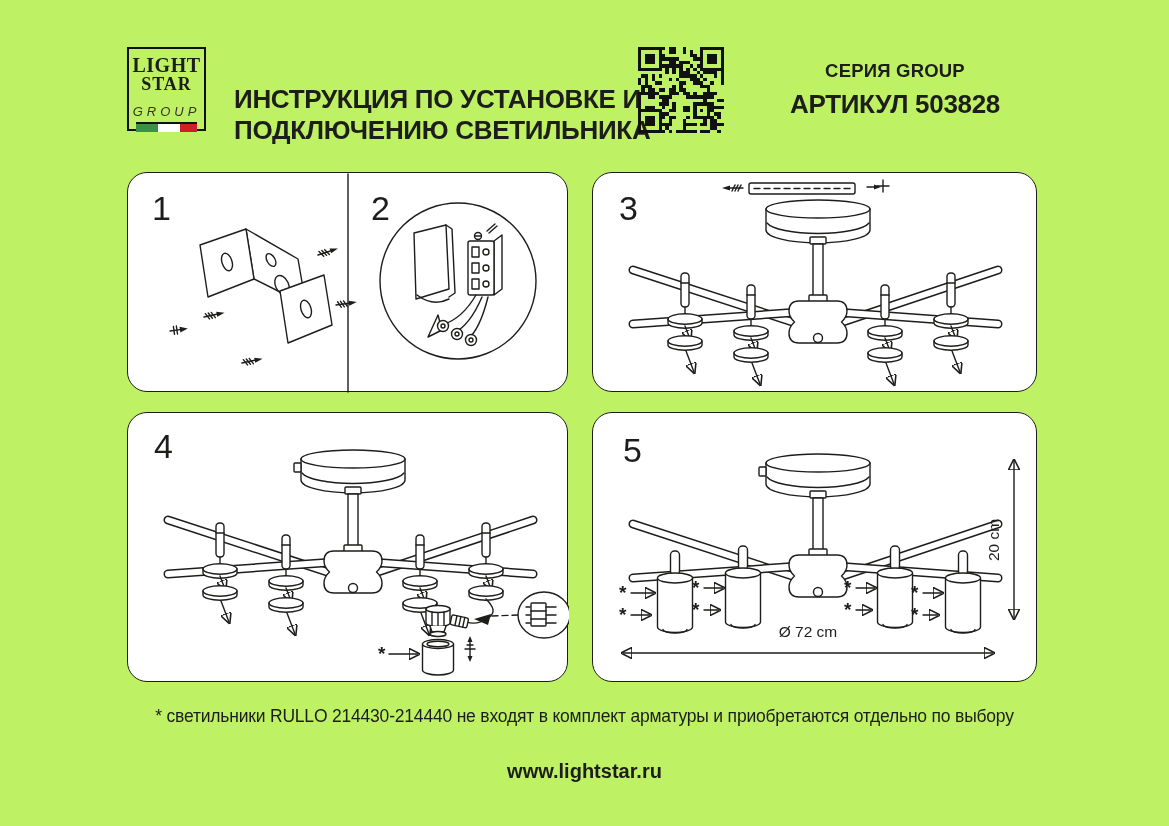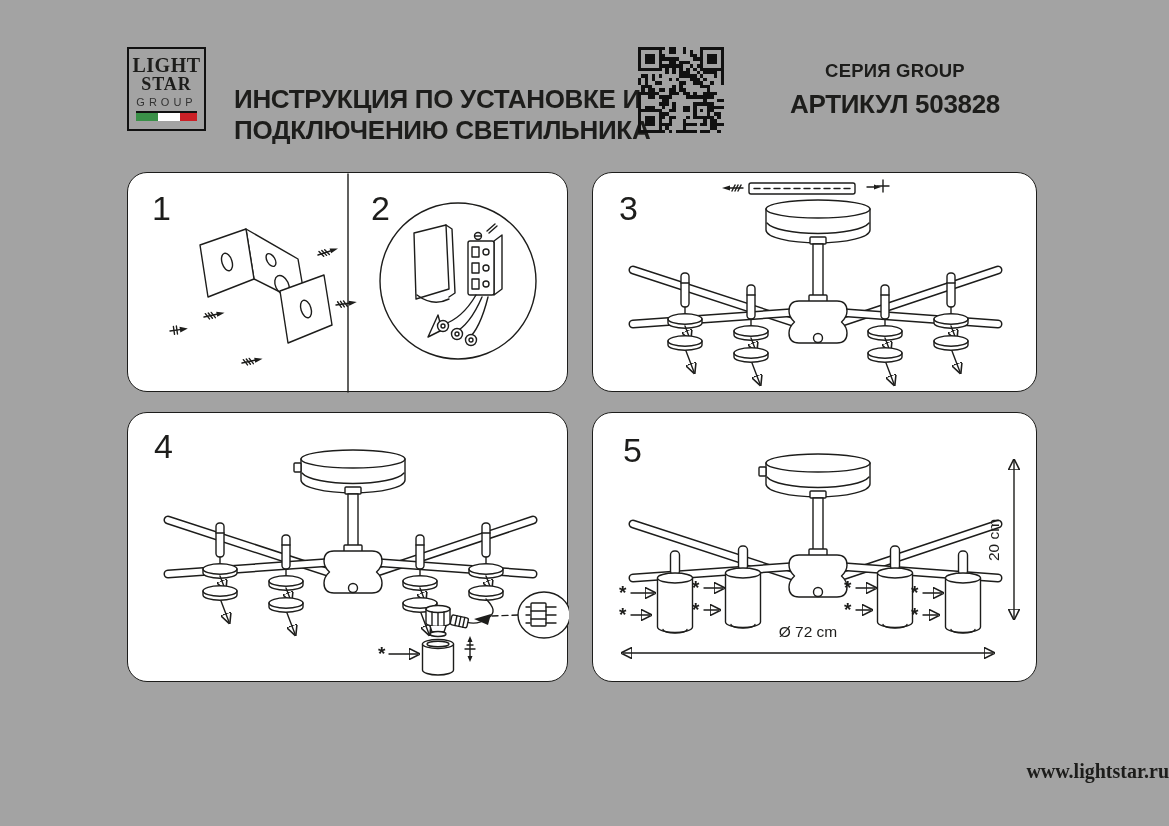--- a/index.html
+++ b/index.html
@@ -1,24 +1,24 @@
 <!DOCTYPE html>
 <html><head>
 <meta charset="utf-8">
 <style>
   html,body{margin:0;padding:0;background:#fff;}
-  .page{position:relative;width:1169px;height:826px;background:#a3a3a3;overflow:hidden;
+  .page{position:relative;width:1169px;height:826px;background:#bef264;overflow:hidden;
         font-family:"Liberation Sans",sans-serif;color:#1d1d1b;}
 
   
   .logo{position:absolute;left:127px;top:47px;width:79px;height:84px;border:2px solid #111;
         box-sizing:border-box;text-align:center;padding-top:7px;}
   .logo .w1{font-family:"Liberation Serif",serif;font-weight:700;font-size:20px;line-height:18px;letter-spacing:.5px;}
   .logo .w2{font-family:"Liberation Serif",serif;font-weight:700;font-size:18px;line-height:20px;letter-spacing:1px;}
-  .logo .w3{font-size:11px;letter-spacing:4px;margin-top:2px;color:#333;}
+  .logo .w3{font-size:13px;letter-spacing:4px;margin-top:10px;color:#333;font-style:italic;}
   .logo .flag{margin:3px 7px 0;height:8px;border-top:2px solid #111;display:flex;}
   .logo .flag .g{flex:36;background:#3a9048;}
   .logo .flag .w{flex:36;background:#ffffff;}
   .logo .flag .r{flex:28;background:#cb2026;}
 
   .title{position:absolute;left:234px;top:60px;font-weight:700;font-size:26px;line-height:31px;
          letter-spacing:-.3px;margin-top:24px;}
   .qr{position:absolute;left:631px;top:40px;width:100px;height:100px;}
   .series{position:absolute;left:788px;top:60px;width:214px;text-align:center;}
   .series .s1{font-weight:700;font-size:18.5px;letter-spacing:.2px;}
@@ -40,21 +40,21 @@
   .draw .k{fill:#1d1d1b;stroke:none;}
   .draw .ro{stroke-width:9;stroke-linecap:round;}
   .draw .ri{stroke:#fff;stroke-width:6;stroke-linecap:round;}
   .draw .dash{stroke-dasharray:6 4;}
   .draw text{stroke:none;}
   .draw .ast{font:700 19px "Liberation Sans",sans-serif;fill:#1d1d1b;}
   .draw .dim{font:15.5px "Liberation Sans",sans-serif;fill:#1d1d1b;}
 
   
   .footnote{position:absolute;left:0;right:0;top:706px;text-align:center;font-size:17.5px;letter-spacing:-.2px;}
-  .website{position:absolute;left:0;right:0;top:760px;text-align:right;font-size:20px;font-weight:700;font-family:Liberation Serif, serif;}
+  .website{position:absolute;left:0;right:0;top:760px;text-align:center;font-size:20px;font-weight:700;}
 </style>
 </head>
 <body>
 
 <svg class="draw" width="0" height="0" style="position:absolute" aria-hidden="true">
   <defs>
     <marker id="ah" viewBox="0 0 10 10" refX="8" refY="5" markerWidth="8" markerHeight="8" orient="auto-start-reverse">
       <path d="M0,0 L10,5 L0,10 z" fill="#1d1d1b" stroke="none"></path>
     </marker>
     <g id="scr">
@@ -628,14 +628,15 @@
       <line x1="330" y1="202" x2="345" y2="202" marker-end="url(#ah)"></line>
 
       <line x1="30" y1="240" x2="400" y2="240" marker-start="url(#ah)" marker-end="url(#ah)"></line>
       <text class="dim" x="215" y="224" text-anchor="middle">Ø 72 cm</text>
       <line x1="421" y1="48" x2="421" y2="205" marker-start="url(#ah)" marker-end="url(#ah)"></line>
       <text class="dim" transform="translate(406,127) rotate(-90)" text-anchor="middle">20 cm</text>
     </svg>
     <div class="stepnum" style="left:30px;top:18px">5</div>
   </div>
 
+  <div class="footnote">* светильники RULLO 214430-214440 не входят в комплект арматуры и приобретаются отдельно по выбору</div>
   <div class="website">www.lightstar.ru</div>
 </div>
 
 </body></html>

